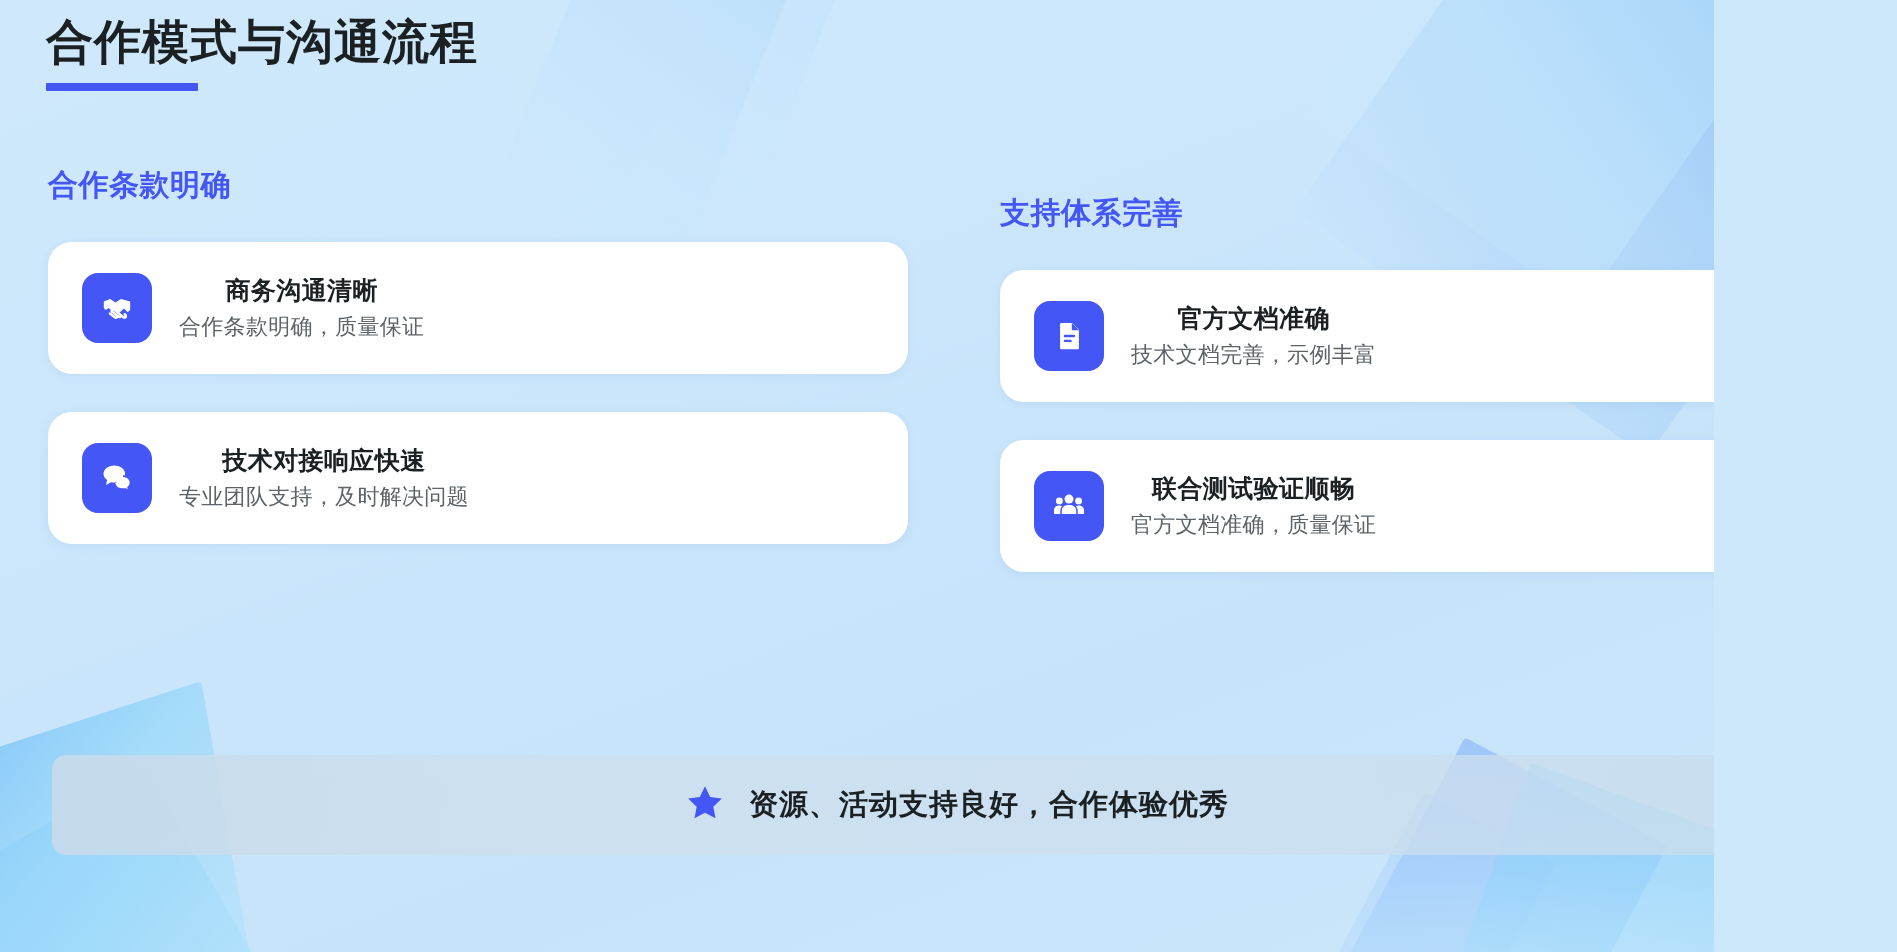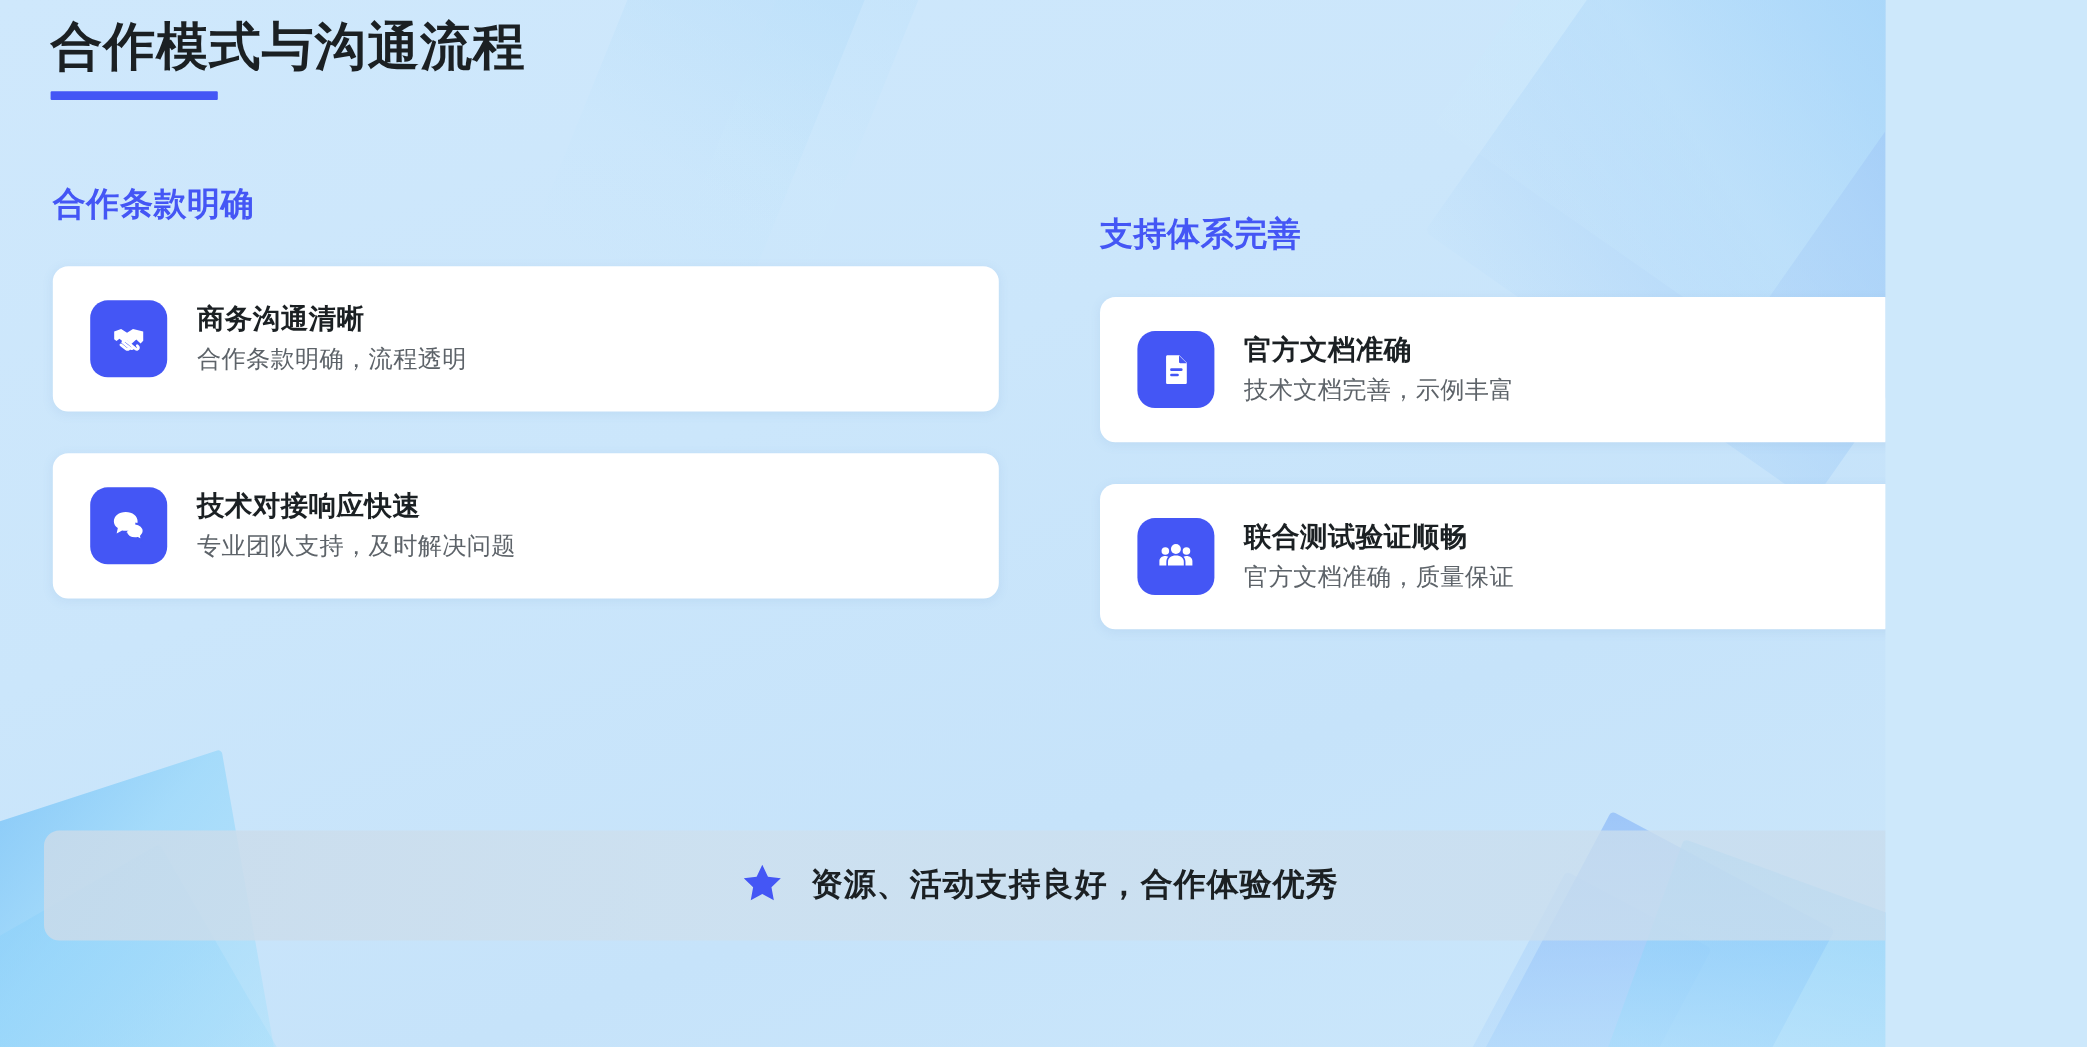--- a/index.html
+++ b/index.html
@@ -139,24 +139,25 @@
   }
 
   
   .card {
     display: flex;
     align-items: center;
     box-sizing: border-box;
     width: 860px;
     height: 132px;
     background: #ffffff;
-    border-radius: 14px;
+    border-radius: 24px;
     padding: 0 34px;
     margin-bottom: 38px;
     box-shadow: 0 2px 10px rgba(80,130,190,0.10);
+    text-align: center;
   }
 
   .card-icon {
     flex: 0 0 auto;
     width: 70px;
     height: 70px;
     border-radius: 16px;
     background: #4456f5;
     display: flex;
     align-items: center;
@@ -180,21 +181,21 @@
     color: #5d6369;
     line-height: 1.3;
     margin: 0;
     letter-spacing: 0.3px;
     white-space: nowrap;
   }
 
   
   .banner {
     position: absolute;
-    left: 40px;
+    left: 52px;
     top: 755px;
     width: 1810px;
     height: 100px;
     border-radius: 14px;
     background: linear-gradient(100deg, rgba(202,219,234,0.85) 0%, rgba(206,224,238,0.80) 35%, rgba(203,222,238,0.78) 70%, rgba(200,220,237,0.82) 100%);
     display: flex;
     align-items: center;
     justify-content: center;
   }
   .banner-star { margin-right: 24px; display: block; }
@@ -235,21 +236,21 @@
         <div class="card-icon">
           <svg width="36" height="36" viewBox="0 0 24 24" fill="none">
             <path d="M3.2 7.6 L7.4 6.0 L11 8.4 L14.6 6.0 L20.8 7.6 L20.8 13.2 L19.2 14.8 L16.6 12.4 L13.6 15.2 L10.9 12.9 L9.2 14.3 L6.4 12.0 L4.6 13.4 L3.2 12.2 Z" fill="#ffffff"></path>
             <path d="M9.6 12.6 C10.6 13.4 12.0 14.6 13.2 15.6 C14.2 16.5 15.4 17.5 16.2 18.1 C16.9 18.6 17.8 18.3 17.9 17.5 C17.95 17.0 17.7 16.6 17.2 16.2" stroke="#ffffff" stroke-width="1.7" stroke-linecap="round" fill="none"></path>
             <path d="M8.4 14.1 C9.4 14.9 11.4 16.6 12.9 17.7 C13.6 18.2 14.5 18.0 14.7 17.2" stroke="#ffffff" stroke-width="1.7" stroke-linecap="round" fill="none"></path>
             <path d="M7.3 15.7 C8.3 16.5 9.6 17.5 10.6 18.2 C11.3 18.7 12.1 18.4 12.2 17.7" stroke="#ffffff" stroke-width="1.7" stroke-linecap="round" fill="none"></path>
           </svg>
         </div>
         <div class="card-text">
           <p class="card-title">商务沟通清晰</p>
-          <p class="card-desc">合作条款明确，流程透明</p>
+          <p class="card-desc">合作条款明确，质量保证</p>
         </div>
       </div>
 
       <div class="card">
         <div class="card-icon">
           <svg width="36" height="36" viewBox="0 0 24 24" fill="none">
             <path d="M10.2 3.6 C6.0 3.6 3.0 6.1 3.0 9.2 C3.0 10.9 3.9 12.4 5.4 13.4 L4.7 16.6 L8.0 14.8 C8.7 14.95 9.45 15.0 10.2 15.0 C14.4 15.0 17.4 12.4 17.4 9.2 C17.4 6.1 14.4 3.6 10.2 3.6 Z" fill="#ffffff"></path>
             <path d="M16.0 10.6 C18.9 11.0 21.0 12.9 21.0 15.2 C21.0 16.4 20.4 17.5 19.4 18.3 L19.9 20.6 L17.5 19.3 C17.0 19.4 16.5 19.45 15.9 19.45 C13.2 19.45 11.0 18.0 10.5 16.0" fill="#ffffff" stroke="#4456f5" stroke-width="1.1"></path>
           </svg>
         </div>

